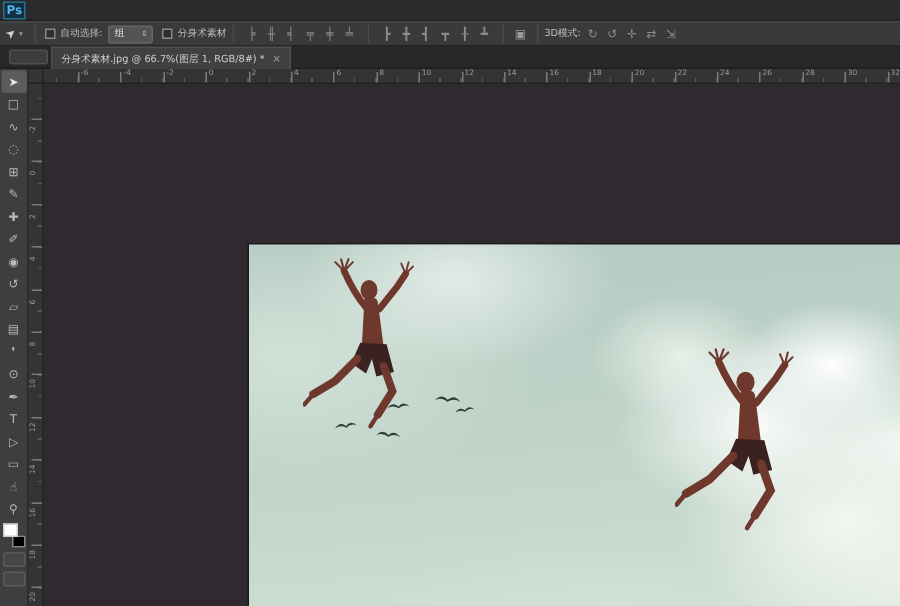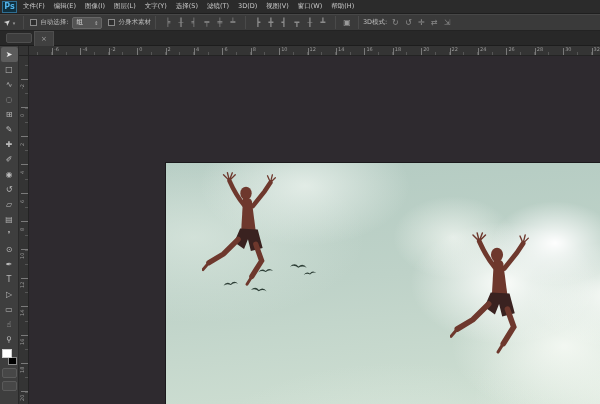--- a/index.html
+++ b/index.html
@@ -86,33 +86,20 @@
            radial-gradient(260px 130px at 50% 106%, rgba(224,236,226,.6), rgba(255,255,255,0) 80%),
            linear-gradient(175deg,#b4cbc2 0%,#bed2c8 40%,#cbdcd0 75%,#d3e2d5 100%);}
   .person{position:absolute;z-index:5;}
   .bird{position:absolute;z-index:4;}
 </style>
 </head>
 <body>
 
 <div class="menubar">
   <div class="ps-logo">Ps</div>
-  <div class="menu-items" id="menu-items">
-      <div class="menu-item">文件(F)</div>
-      <div class="menu-item">编辑(E)</div>
-      <div class="menu-item">图像(I)</div>
-      <div class="menu-item">图层(L)</div>
-      <div class="menu-item">文字(Y)</div>
-      <div class="menu-item">选择(S)</div>
-      <div class="menu-item">滤镜(T)</div>
-      <div class="menu-item">3D(D)</div>
-      <div class="menu-item">视图(V)</div>
-      <div class="menu-item">窗口(W)</div>
-      <div class="menu-item">帮助(H)</div>
-    </div>
 </div>
 
 <div class="optionsbar">
   <div class="tool-preset">
     <span style="transform:rotate(-40deg);display:inline-block;">➤</span>
     <span class="caret">▾</span>
   </div>
   <div class="vsep"></div>
   <div class="checkbox"></div>
   <span class="opt-label">自动选择:</span>
@@ -149,20 +136,21 @@
       <div class="opt-icon">↺</div>
       <div class="opt-icon">✛</div>
       <div class="opt-icon">⇄</div>
       <div class="opt-icon">⇲</div>
     </div>
 </div>
 
 <div class="tabbar">
   <div class="mini-btn"></div>
   <div class="doc-tab">
+    <span>分身术素材.jpg @ 66.7%(图层 1, RGB/8#) *</span>
     <span class="tab-close">×</span>
   </div>
 </div>
 
 <div class="toolbar">
   <div id="tools" style="display:flex;flex-direction:column;align-items:center;">
       <div class="tool active">
         <span class="tg">➤</span>
       </div>
       <div class="tool">

